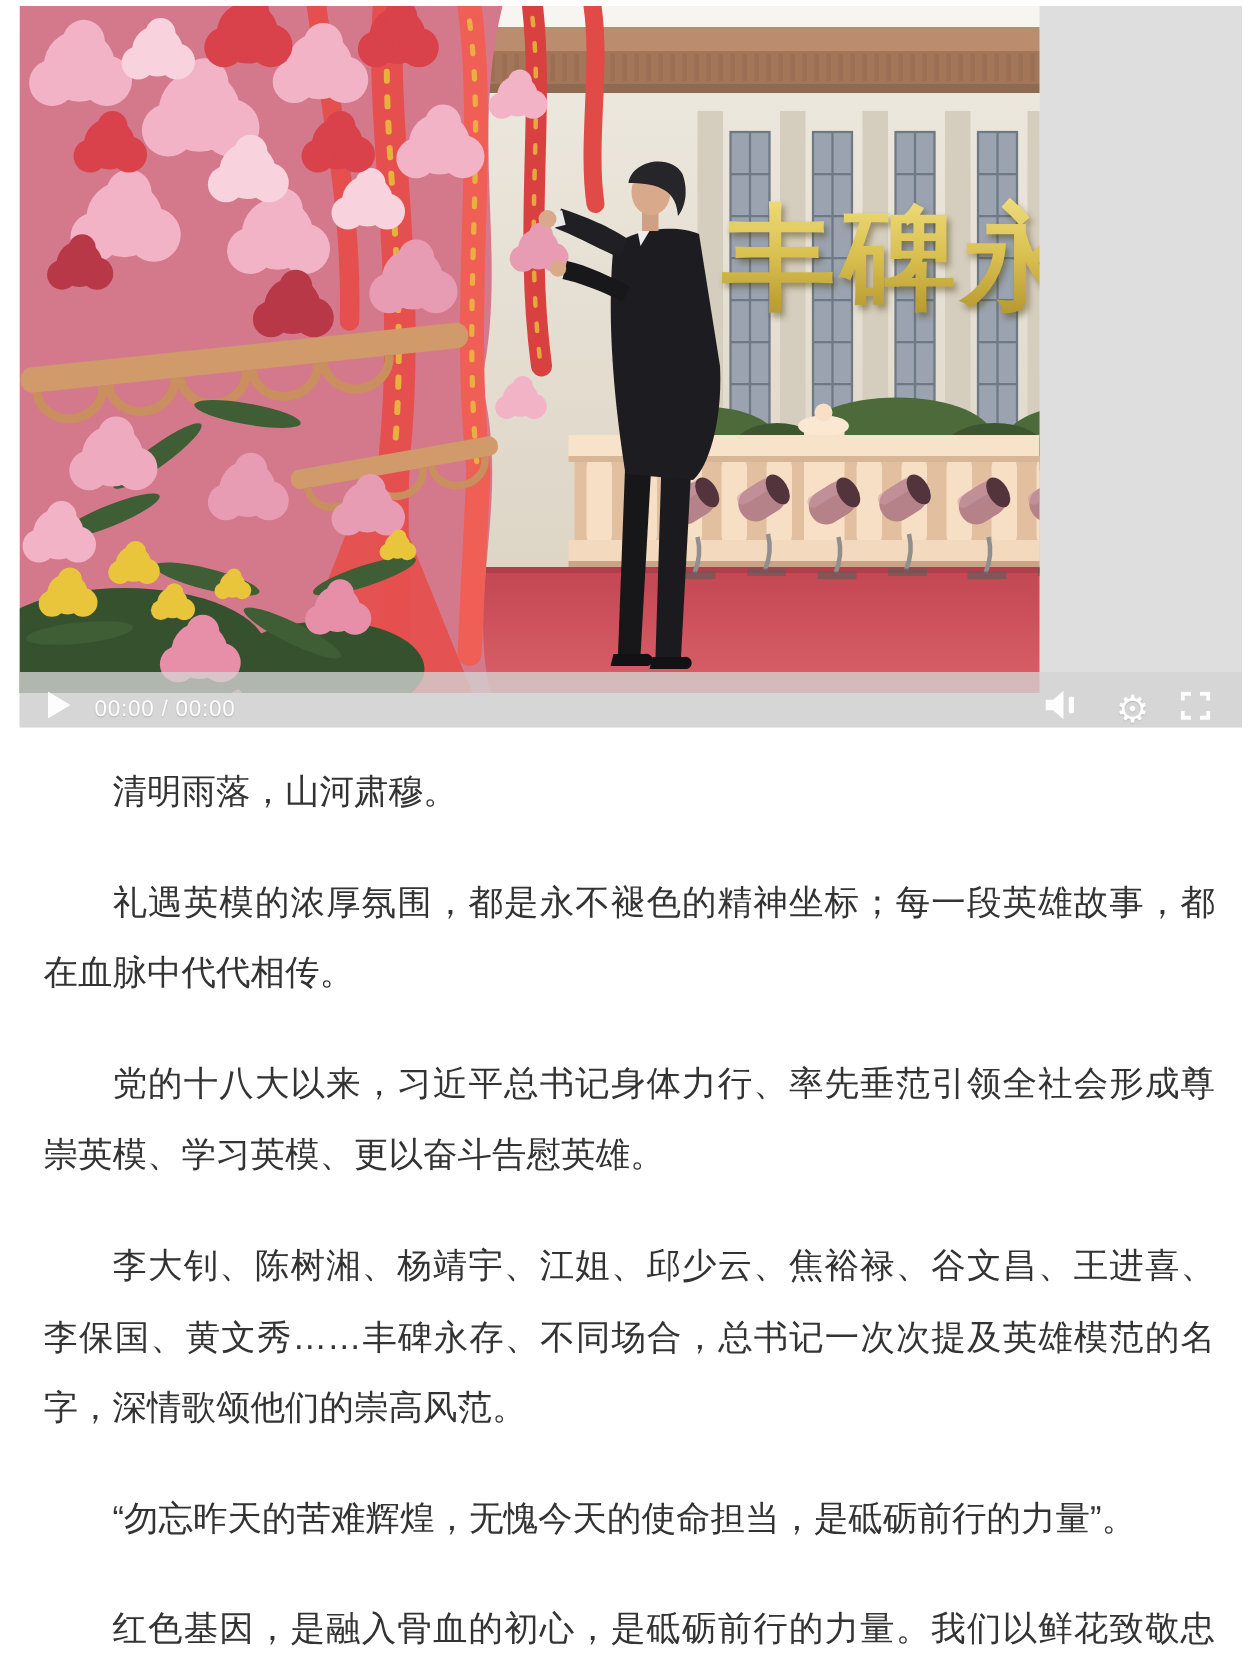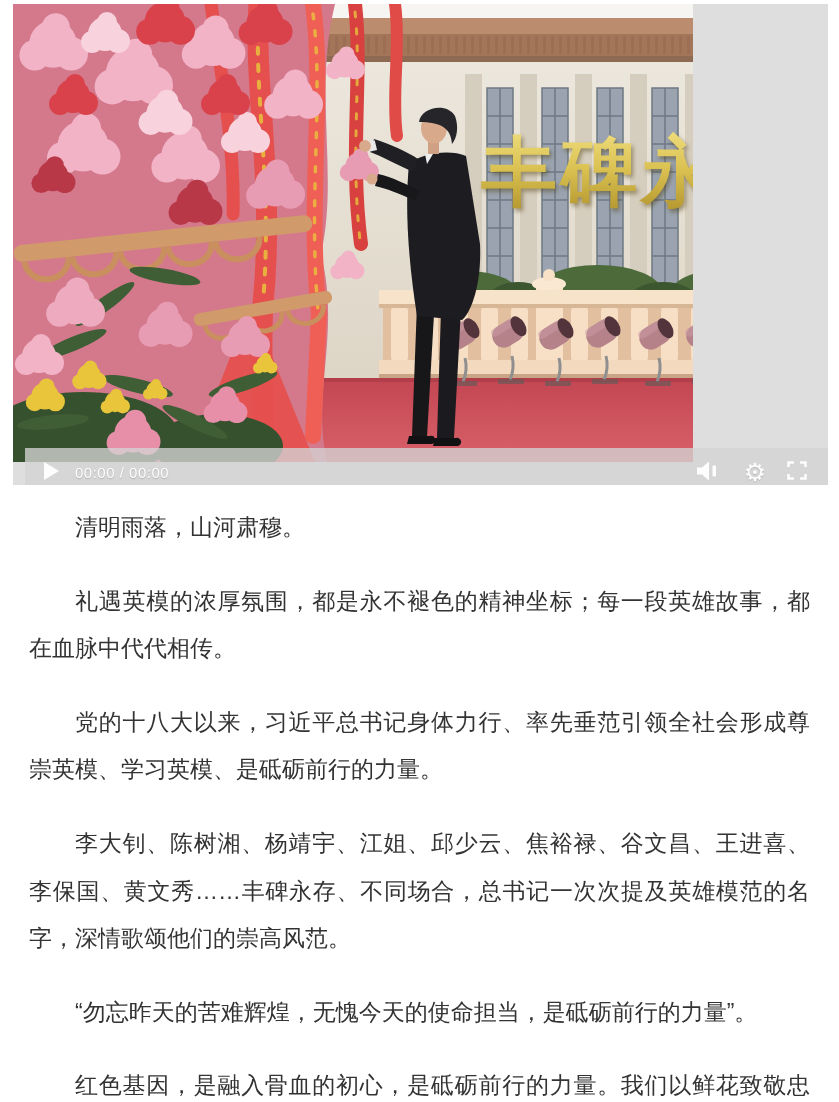--- a/index.html
+++ b/index.html
@@ -41,21 +41,21 @@
     background: linear-gradient(180deg, #efdd7c 0%, #d9c050 48%, #b2942c 100%);
     -webkit-background-clip: text;
     background-clip: text;
     color: transparent;
     filter: drop-shadow(2px 3px 2px rgba(70,55,5,0.45));
   }
 
   
   .controls {
     position: absolute;
-    left: 12px; right: 0; bottom: 0;
+    left: 0; right: 0; bottom: 0;
     height: 37px;
     display: flex;
     align-items: center;
     background: rgba(211,211,211,0.78);
     padding: 12px 20px 0 18px;
   }
   .ctl-btn { display: flex; align-items: center; justify-content: center; cursor: pointer; }
   .play-btn { width: 18px; height: 18px; }
   .time {
     margin-left: 14px;
@@ -352,18 +352,18 @@
               <path d="M7,17.5 H1.5 V13"></path>
           </svg>
         </span>
       </div>
     </div>
   </div>
 
   <div class="article">
     <p>清明雨落，山河肃穆。</p>
     <p>礼遇英模的浓厚氛围，都是永不褪色的精神坐标；每一段英雄故事，都在血脉中代代相传。</p>
-    <p>党的十八大以来，习近平总书记身体力行、率先垂范引领全社会形成尊崇英模、学习英模、是砥砺前行的力量。</p>
+    <p>党的十八大以来，习近平总书记身体力行、率先垂范引领全社会形成尊崇英模、学习英模、更以奋斗告慰英雄。</p>
     <p>李大钊、陈树湘、杨靖宇、江姐、邱少云、焦裕禄、谷文昌、王进喜、李保国、黄文秀……丰碑永存、不同场合，总书记一次次提及英雄模范的名字，深情歌颂他们的崇高风范。</p>
     <p>“勿忘昨天的苦难辉煌，无愧今天的使命担当，是砥砺前行的力量”。</p>
     <p>红色基因，是融入骨血的初心，是砥砺前行的力量。我们以鲜花致敬忠魂，更以奋斗告慰英雄。</p>
   </div>
 </div>
 
 </body></html>

